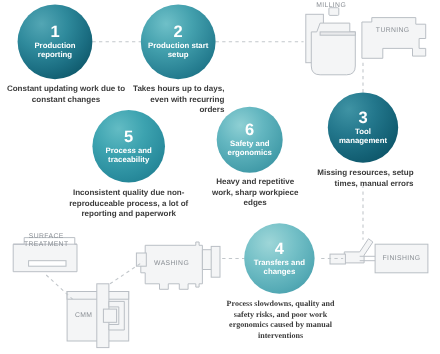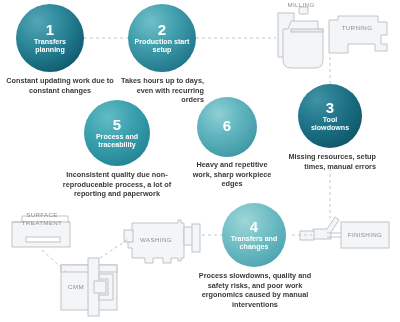--- a/index.html
+++ b/index.html
@@ -95,52 +95,53 @@
 
   <div class="mlabel" style="left:278px;top:1px;width:46px;">MILLING</div>
   <div class="mlabel" style="left:334px;top:24px;width:46px;">TURNING</div>
   <div class="mlabel" style="left:343px;top:231px;width:44px;">FINISHING</div>
   <div class="mlabel" style="left:134px;top:236px;width:44px;">WASHING</div>
   <div class="mlabel" style="left:63px;top:283px;width:26px;">CMM</div>
   <div class="mlabel" style="left:18px;top:211px;width:48px;line-height:1.25;">SURFACE TREATMENT</div>
 
   <div class="node g-dark" style="left:16px;top:4px;width:68px;height:68px;">
     <span class="num">1</span>
-    <span class="ttl">Transfers planning</span>
+    <span class="ttl">Production reporting</span>
   </div>
 
   <div class="node g-mid" style="left:128px;top:4px;width:68px;height:68px;">
     <span class="num">2</span>
     <span class="ttl">Production start setup</span>
   </div>
 
   <div class="node g-deep" style="left:298px;top:84px;width:64px;height:64px;">
     <span class="num">3</span>
-    <span class="ttl">Tool slowdowns</span>
+    <span class="ttl">Tool management</span>
   </div>
 
   <div class="node g-lighter" style="left:222px;top:203px;width:64px;height:64px;">
     <span class="num">4</span>
     <span class="ttl">Transfers and changes</span>
   </div>
 
   <div class="node g-teal" style="left:84px;top:100px;width:66px;height:66px;">
     <span class="num">5</span>
     <span class="ttl">Process and traceability</span>
   </div>
 
   <div class="node g-light" style="left:197px;top:97px;width:60px;height:60px;">
     <span class="num">6</span>
+    <span class="ttl">Safety and ergonomics</span>
   </div>
 
   <div class="cap" style="left:4px;top:76px;width:112px;">Constant updating work due to constant changes</div>
 
   <div class="cap" style="left:120px;top:76px;width:84px;text-align:right;">Takes hours up to days, even with recurring orders</div>
 
   <div class="cap" style="left:288px;top:152px;width:88px;text-align:right;">Missing resources, setup times, manual errors</div>
 
-  <div class="cap" style="left:196px;top:271px;width:118px;">Process slowdowns, quality and safety risks, and poor work ergonomics caused by manual interventions</div>
+  <div class="cap" style="left:196px;top:271px;width:118px;font-family:Liberation Serif, serif;">Process slowdowns, quality and safety risks, and poor work ergonomics caused by manual interventions</div>
 
   <div class="cap" style="left:54px;top:170px;width:126px;">Inconsistent quality due non-reproduceable process, a lot of reporting and paperwork</div>
 
   <div class="cap" style="left:186px;top:160px;width:92px;">Heavy and repetitive work, sharp workpiece edges</div>
 
 </div>
 
 </body></html>

